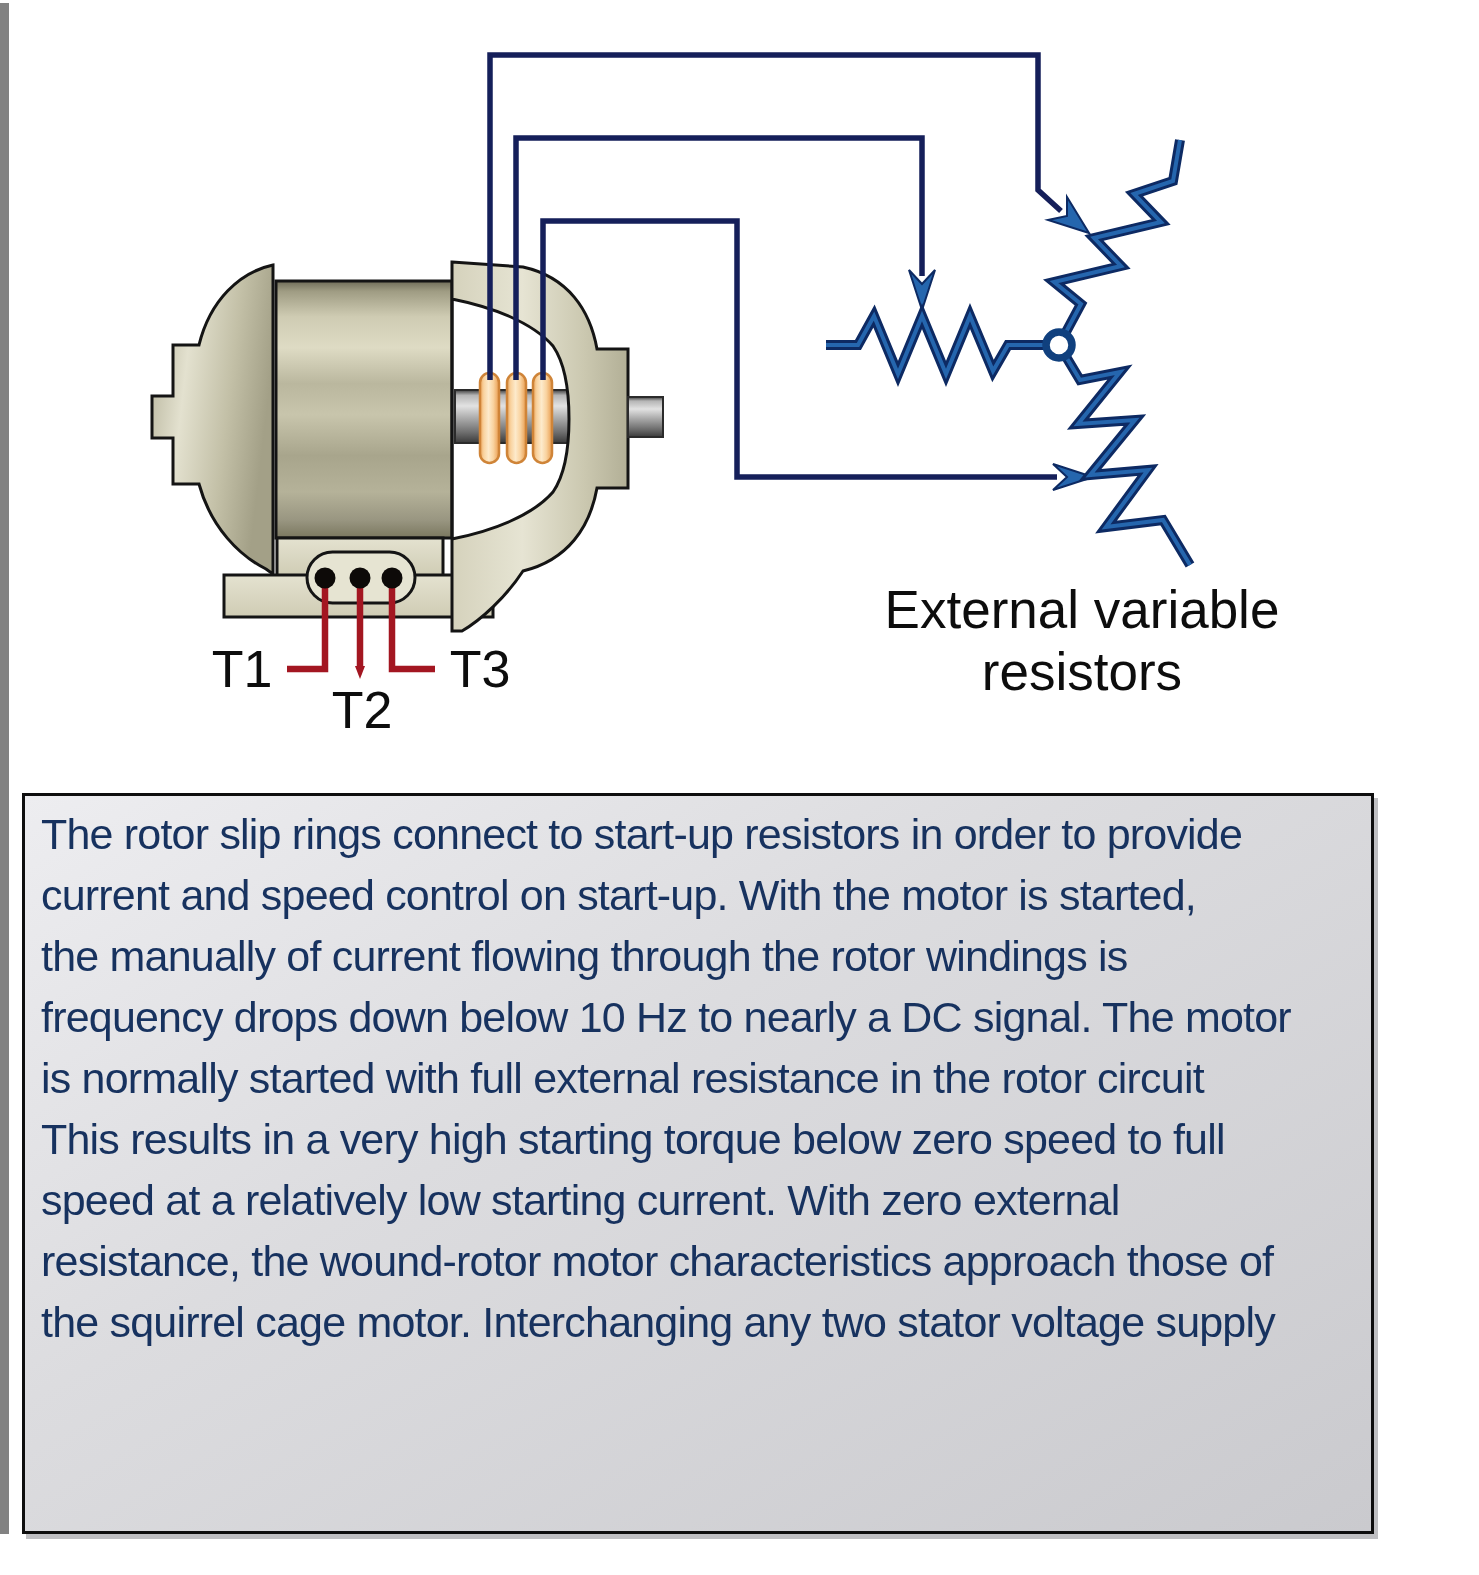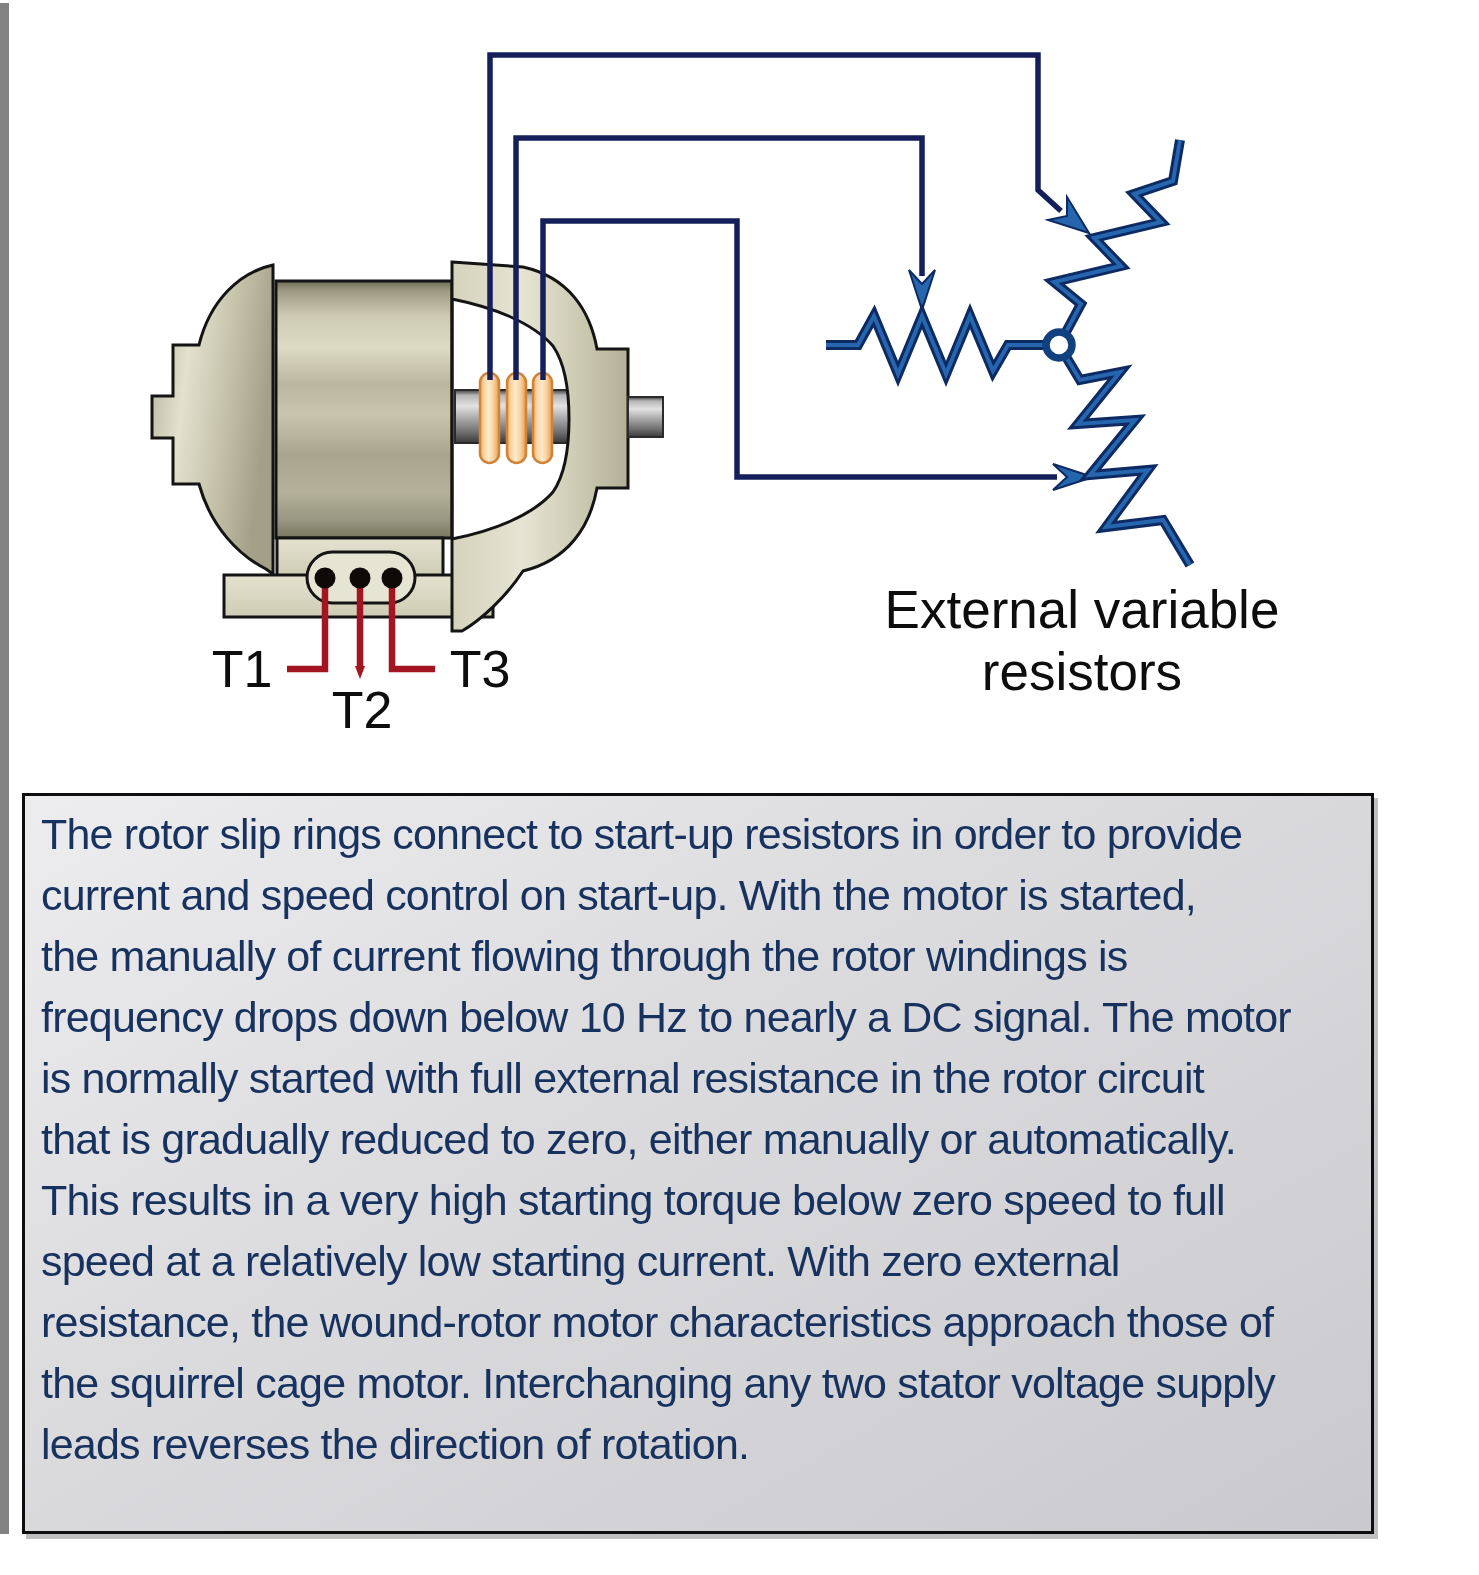--- a/index.html
+++ b/index.html
@@ -144,20 +144,18 @@
     <text class="rlabel" x="1082" y="628" text-anchor="middle">External variable</text>
     <text class="rlabel" x="1082" y="690" text-anchor="middle">resistors</text>
   </svg>
 
   <div class="caption-box">
       <div class="cap-line">The rotor slip rings connect to start-up resistors in order to provide</div>
       <div class="cap-line">current and speed control on start-up. With the motor is started,</div>
       <div class="cap-line">the manually of current flowing through the rotor windings is</div>
       <div class="cap-line">frequency drops down below 10 Hz to nearly a DC signal. The motor</div>
       <div class="cap-line">is normally started with full external resistance in the rotor circuit</div>
-      <div class="cap-line">that is gradually reduced to zero, either manually or automatically.</div>
       <div class="cap-line">This results in a very high starting torque below zero speed to full</div>
       <div class="cap-line">speed at a relatively low starting current. With zero external</div>
       <div class="cap-line">resistance, the wound-rotor motor characteristics approach those of</div>
       <div class="cap-line">the squirrel cage motor. Interchanging any two stator voltage supply</div>
-      <div class="cap-line">leads reverses the direction of rotation.</div>
     </div>
 </div>
 
 </body></html>

